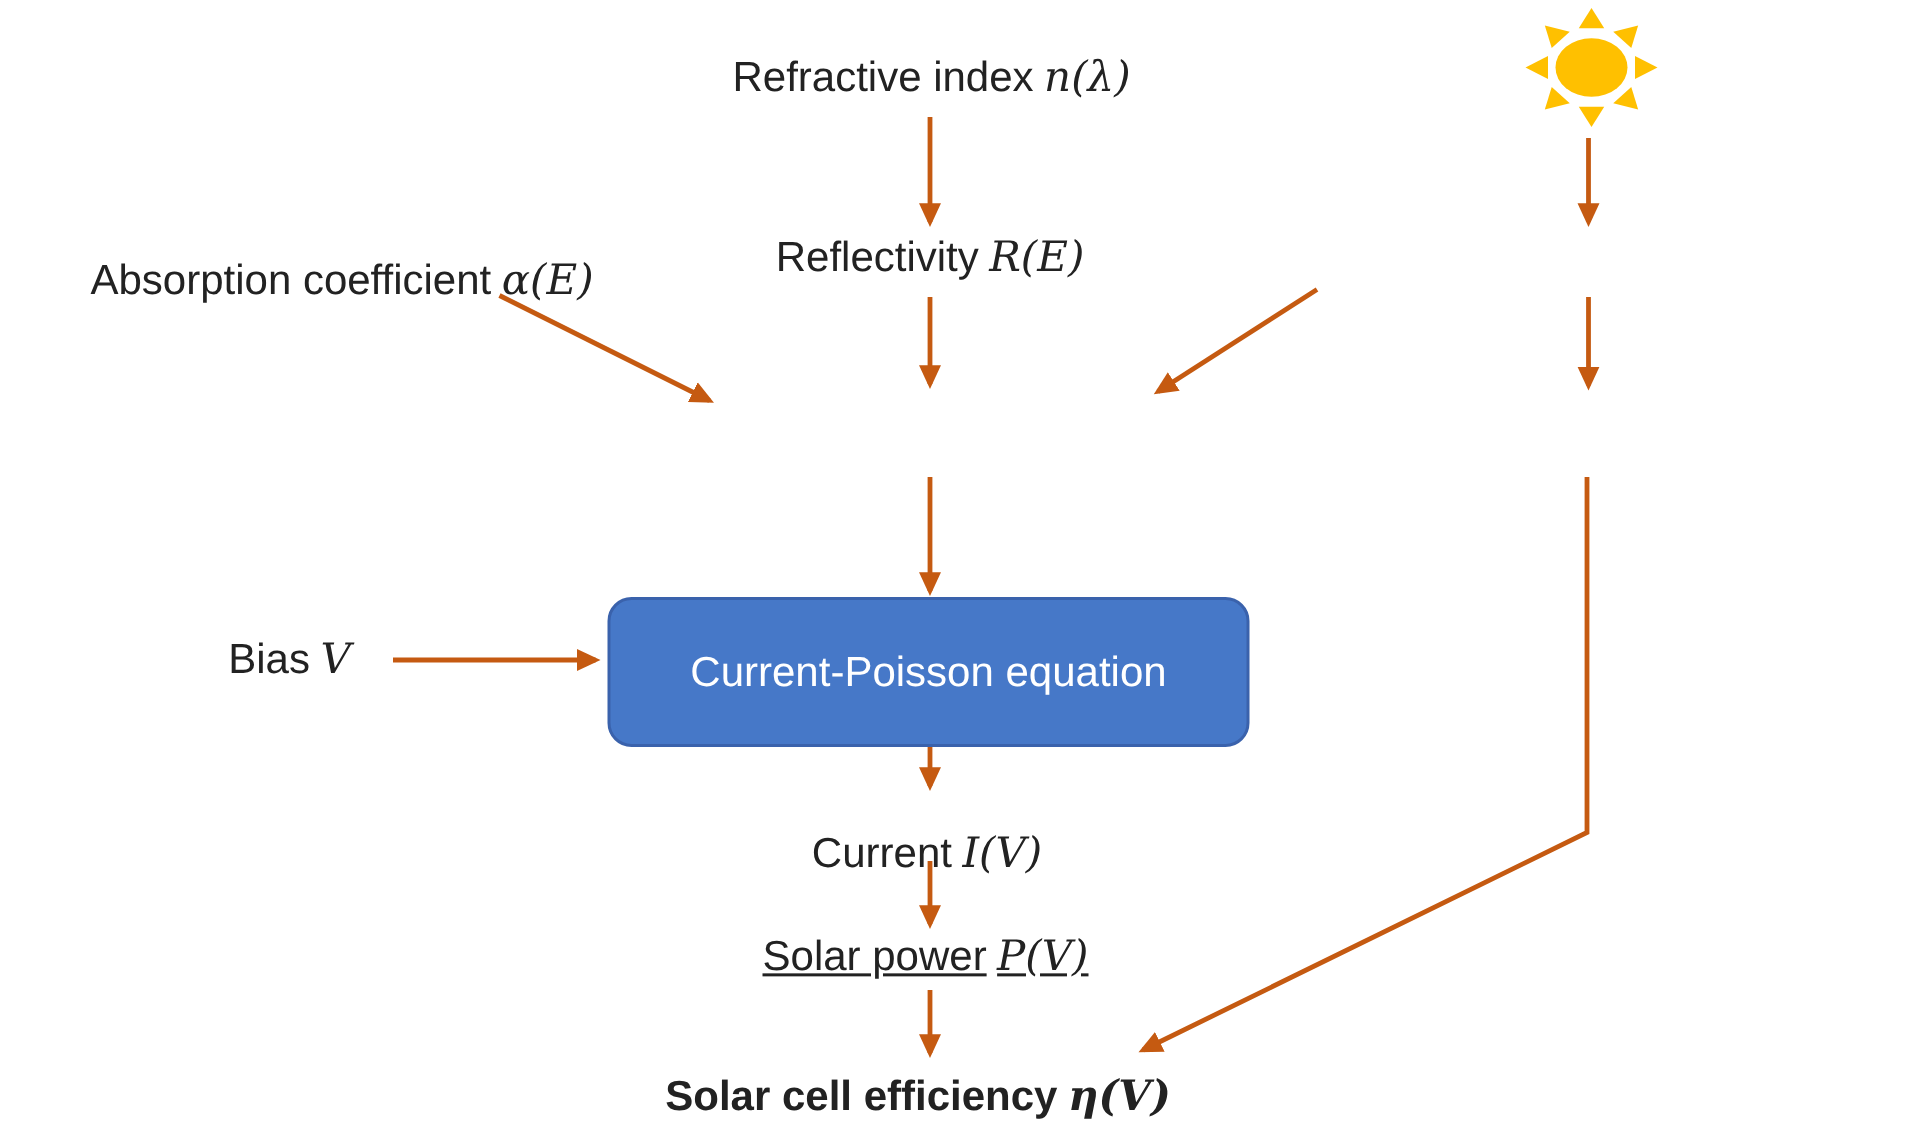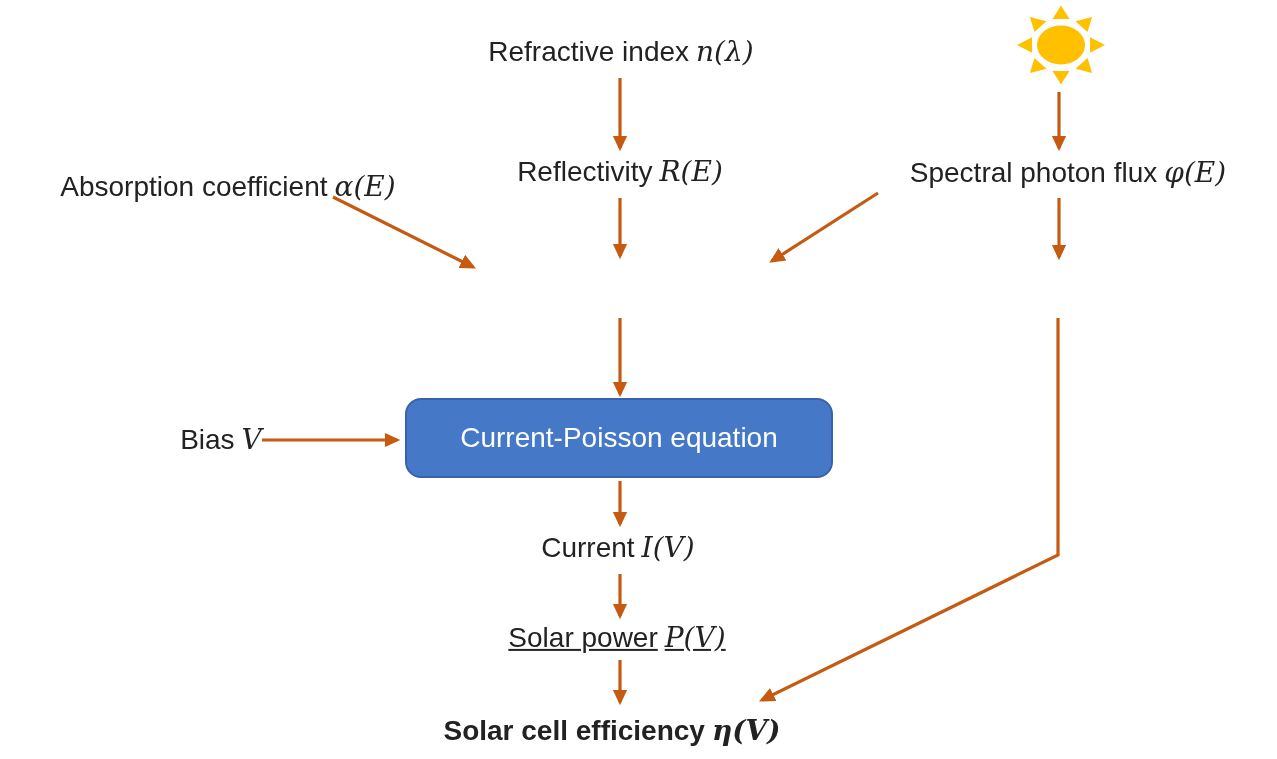--- a/index.html
+++ b/index.html
@@ -32,21 +32,21 @@
     font-size: 28px;
   }
   .node .m sub {
     font-size: 0.62em;
     line-height: 0;
     vertical-align: -0.25em;
   }
   .proc-box {
     position: absolute;
     left: 405px; top: 398px;
-    width: 428px; height: 80px;
+    width: 428px; height: 100px;
     box-sizing: border-box;
     background: var(--box-fill, #4472C4);
     border: 2px solid var(--box-border, #3A62AC);
     border-radius: 16px;
     display: flex;
     align-items: center;
     justify-content: center;
     color: var(--box-text, #ffffff);
     font-size: 28px;
   }
@@ -104,35 +104,32 @@
   </div>
 
   <div class="node" style="left:228px; top:172px;margin-top:15px;">
     <span>Absorption coefficient</span><span class="m">α(E)</span>
   </div>
 
   <div class="node" style="left:620px; top:172px;">
     <span>Reflectivity</span><span class="m">R(E)</span>
   </div>
 
-  <div class="node" style="left:1068px; top:173px;">
-    <span>Spectral photon flux</span><span class="m">φ(E)</span>
-  </div>
 
 
 
-  <div class="node" style="left:221px; top:440px;">
+  <div class="node" style="left:193px; top:440px;">
     <span>Bias</span><span class="m">V</span>
   </div>
 
   <div class="proc-box">
     <span>Current-Poisson equation</span>
   </div>
 
-  <div class="node" style="left:618px; top:548px;">
+  <div class="node" style="left:618px; top:569px;">
     <span>Current</span><span class="m">I(V)</span>
   </div>
 
   <div class="node" style="left:617px; top:638px;text-decoration:underline;">
     <span>Solar power</span><span class="m">P(V)</span>
   </div>
 
   <div class="node" style="left:612px; top:731px;font-weight:bold;">
     <span>Solar cell efficiency</span><span class="m">η(V)</span>
   </div>

